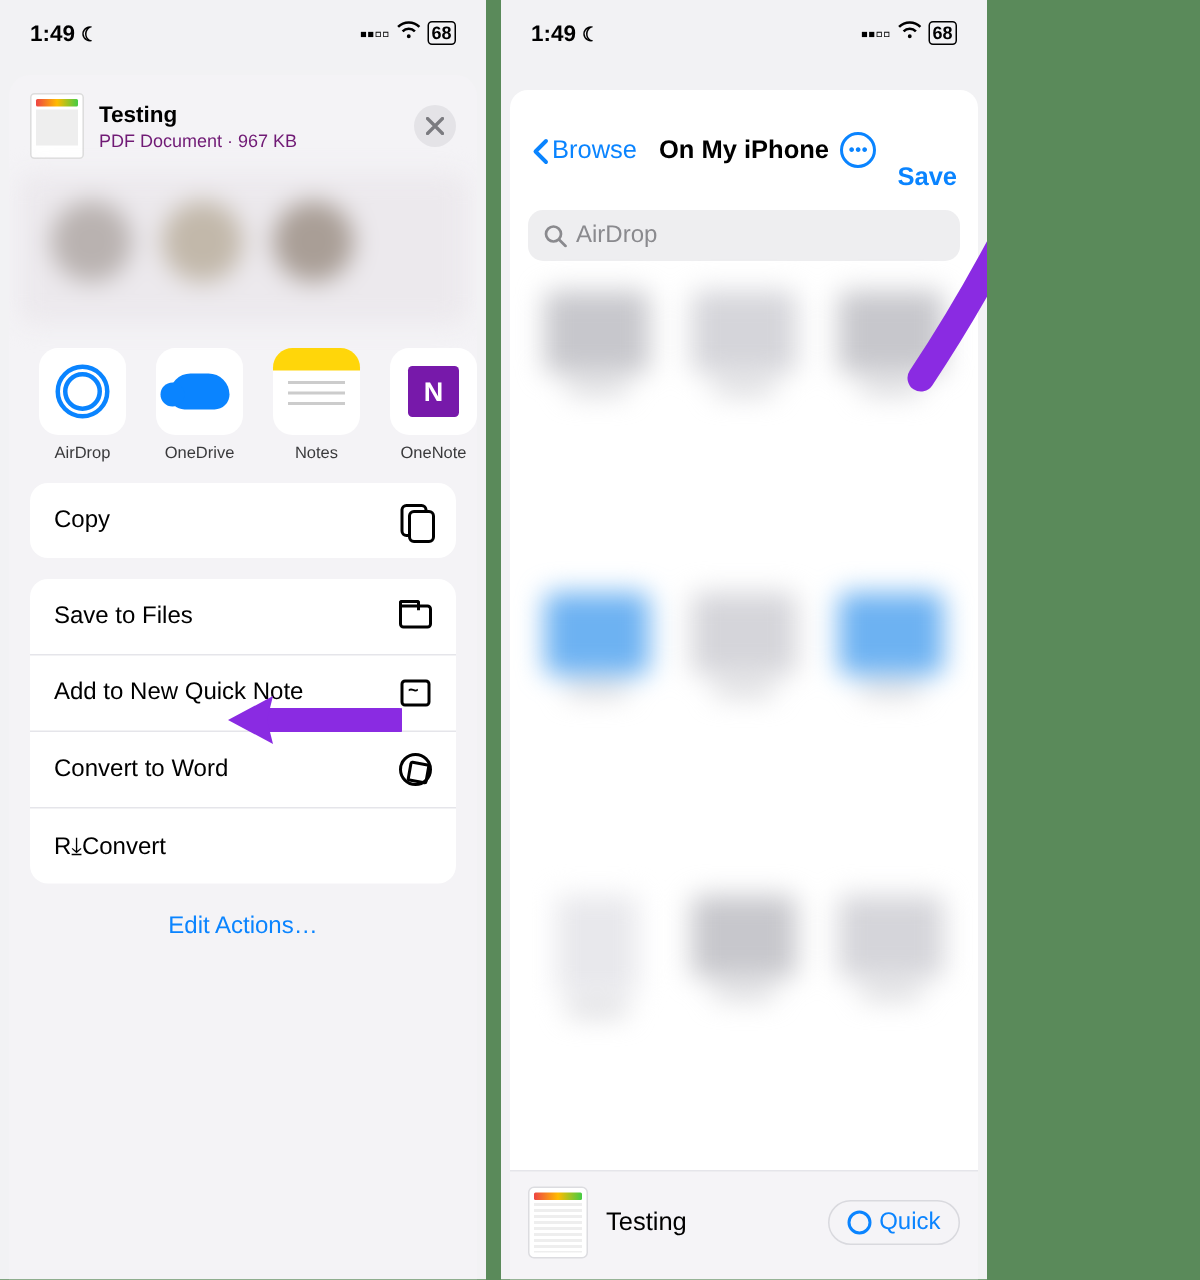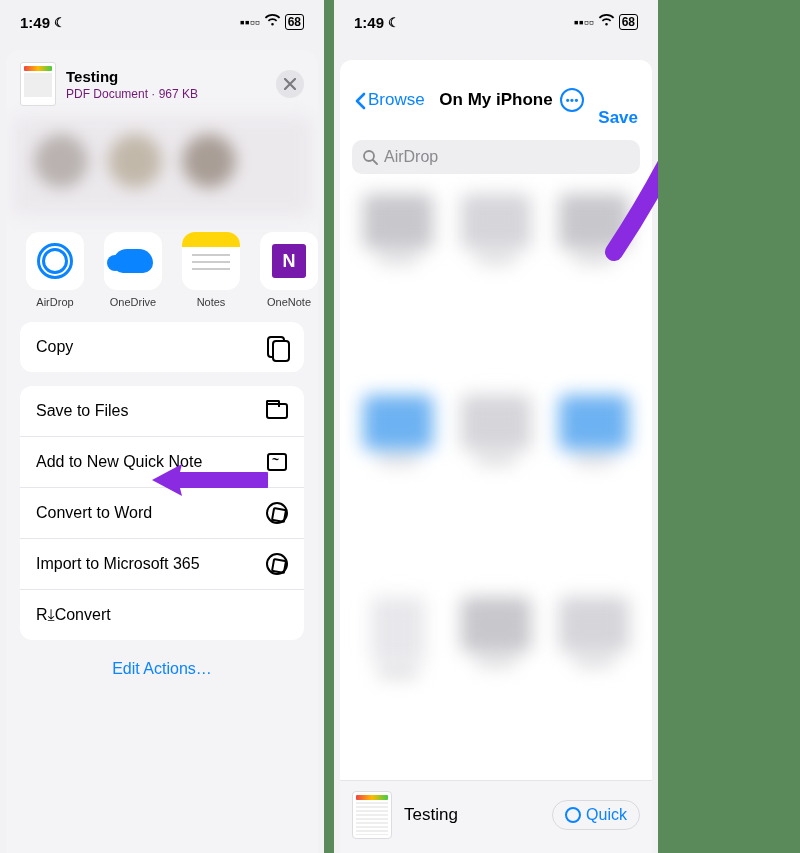--- a/index.html
+++ b/index.html
@@ -274,26 +274,20 @@
             <span class="note-icon"></span>
           </span>
       </div>
       <div class="action-row">
         <span>Convert to Word</span>
         <span class="aicon">
             <span class="ms-icon"></span>
           </span>
       </div>
       <div class="action-row">
-        <span>Import to Microsoft 365</span>
-        <span class="aicon">
-            <span class="ms-icon"></span>
-          </span>
-      </div>
-      <div class="action-row">
         <span class="dl-icon">R⤓Convert</span>
         <span class="aicon"></span>
       </div>
     </div>
 
     <div class="edit-actions">
       <a href="#">Edit Actions…</a>
     </div>
   </div>
 

